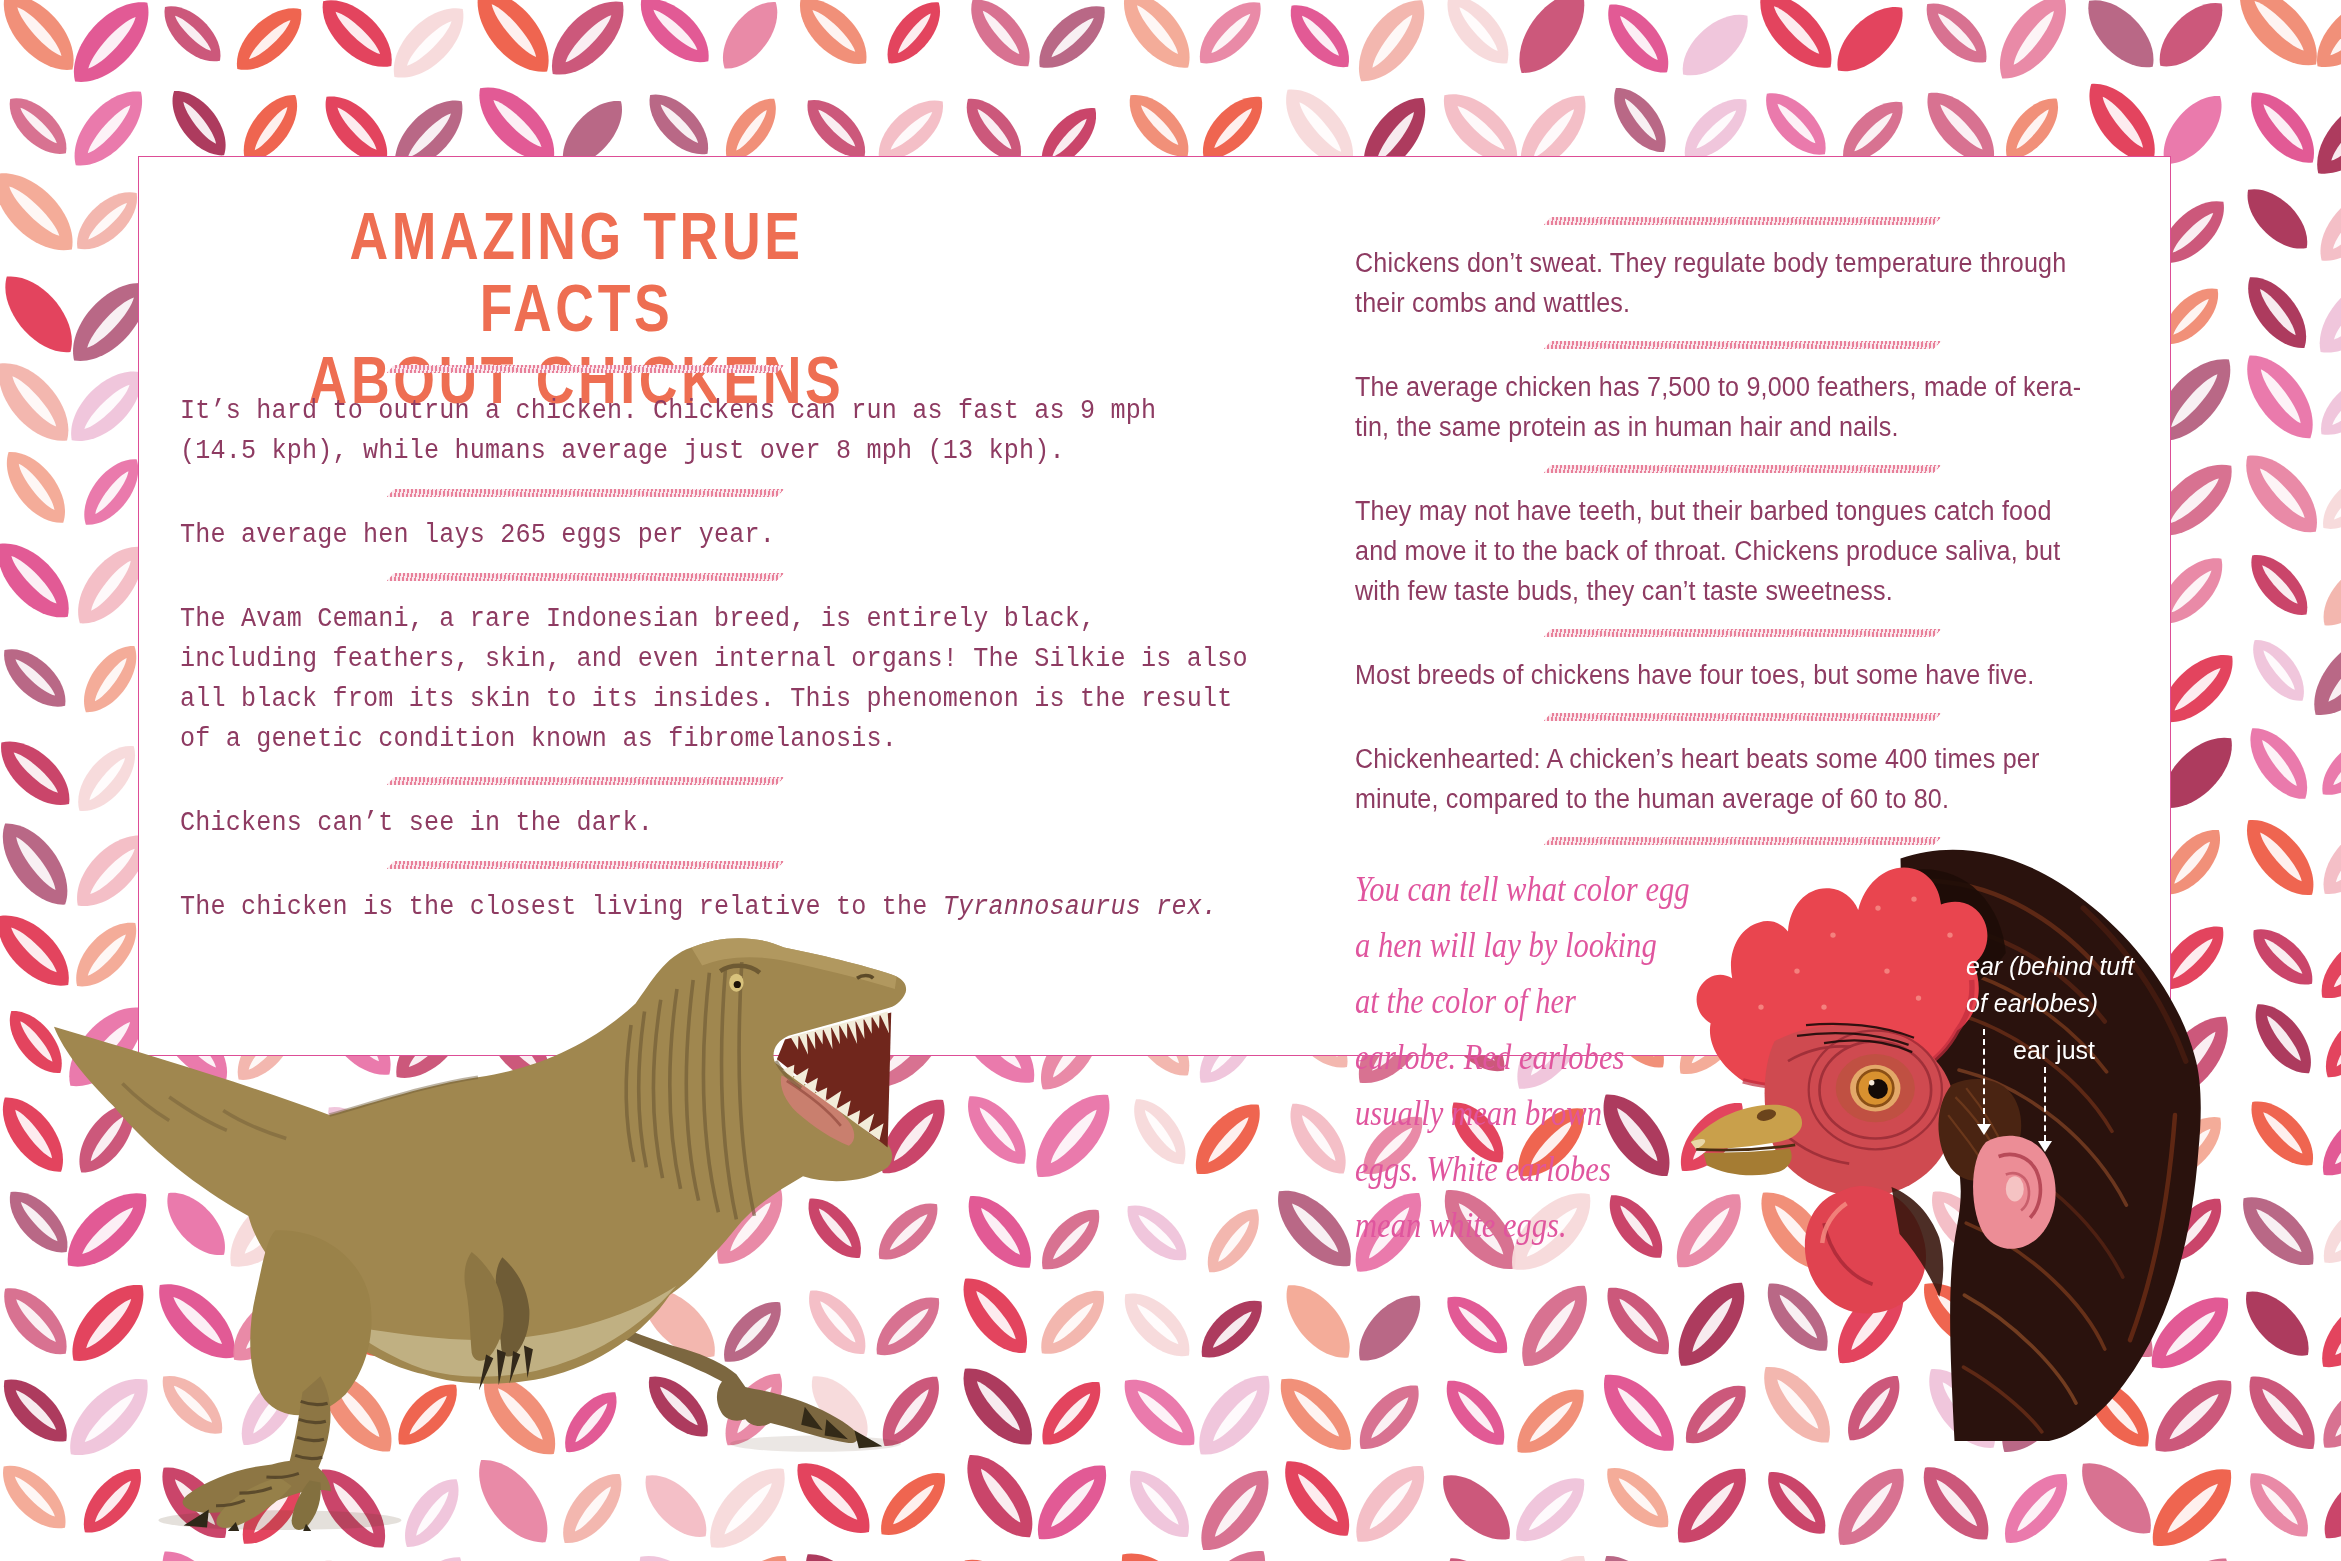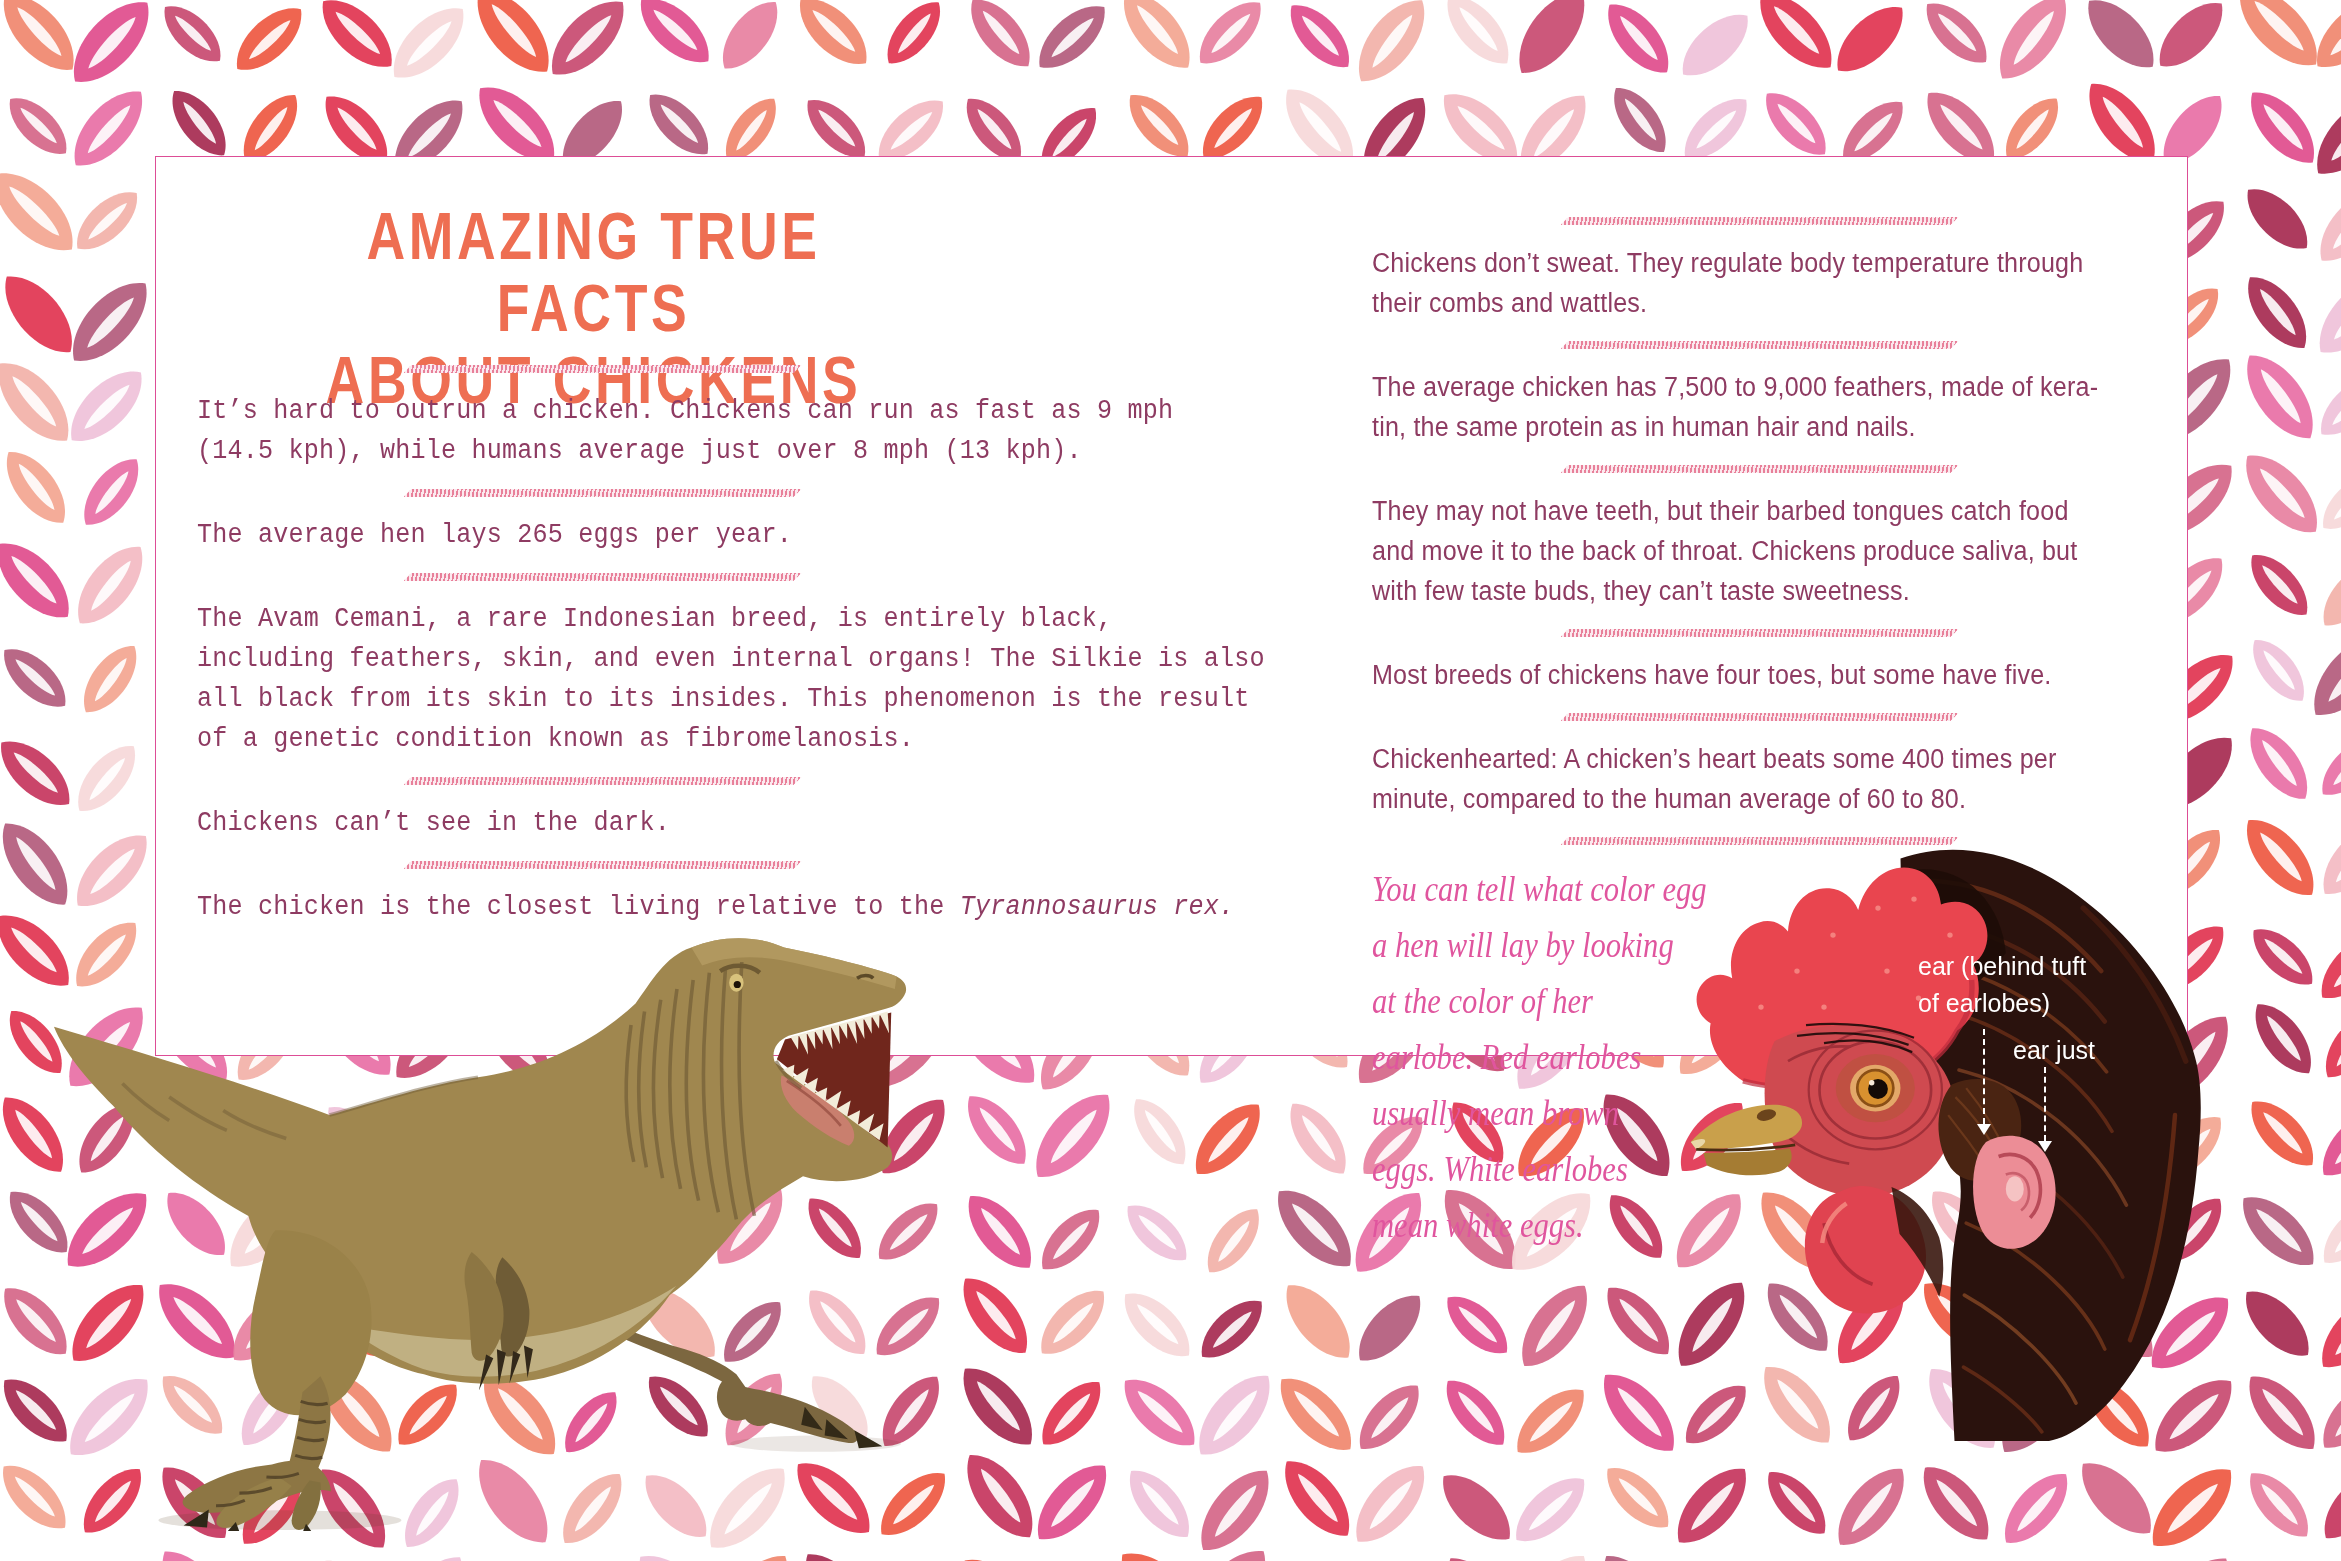--- a/index.html
+++ b/index.html
@@ -1,19 +1,19 @@
 <!DOCTYPE html>
 <html style="font-size:14.4px"><head>
 <meta charset="utf-8">
 <style>
   html,body{margin:0;padding:0;background:#fff;}
   .page{position:relative;width:2342px;height:1561px;background:#ffffff;overflow:hidden;
         font-family:"Liberation Sans",sans-serif;}
   #bg{position:absolute;left:0;top:0;z-index:0;}
-  .content-box{position:absolute;left:155px;top:156px;width:2033px;height:900px;
+  .content-box{position:absolute;left:138px;top:156px;width:2033px;height:900px;
         background:#ffffff;border:1.8px solid #dd4d96;box-sizing:border-box;z-index:1;}
   .title{position:absolute;left:41px;top:43px;width:793px;text-align:center;color:#ee6e52;
         font-weight:bold;font-size:67px;line-height:72px;letter-spacing:4.5px;}
   .title .tline{display:block;transform:scaleX(0.8);}
   .facts{position:absolute;}
   #left-facts{left:41px;top:208px;width:811px;font-family:Liberation Mono, monospace;}
   #right-facts{left:1216px;top:60px;width:775px;}
   .facts p{margin:18px 0;font-size:27px;line-height:40px;color:#8e3b62;white-space:nowrap;
         letter-spacing:0.2px;transform:scaleX(0.93);transform-origin:left top;}
   .facts p em{font-style:italic;}
@@ -21,21 +21,21 @@
         background:repeating-linear-gradient(100deg,#e8809a 0 1.8px,#fbe9ee 1.8px 4px);
         clip-path:polygon(8px 0,100% 0,calc(100% - 8px) 100%,0 100%);}
   .note{position:absolute;left:1216px;top:704px;width:540px;color:#e0559e;
         font-family:"Liberation Serif",serif;font-style:italic;font-size:36px;line-height:56px;
         transform:scaleX(0.85);transform-origin:left top;}
   .photo{position:absolute;z-index:2;}
   #trex{left:50px;top:926px;}
   #chicken{left:1689px;top:845px;}
   .chicken-label{position:absolute;color:#ffffff;font-size:25px;line-height:37px;
         white-space:nowrap;z-index:5;}
-  #ear-label{left:1918px;top:948px;}
+  #ear-label{left:1966px;top:948px;font-style:italic;}
   #earlobe-label{left:2013px;top:1032px;}
   .arrow-down{position:absolute;width:0;border-left:2.7px dashed #ffffff;z-index:5;}
   #arrow-ear{left:1983px;top:1029px;height:95px;}
   #arrow-earlobe{left:2044px;top:1067px;height:74px;}
   .arrow-down::after{content:"";position:absolute;left:-8px;top:100%;width:0;height:0;
         border:7.2px solid transparent;border-top:11.7px solid #ffffff;border-bottom:none;}
 </style>
 </head>
 <body>
 

